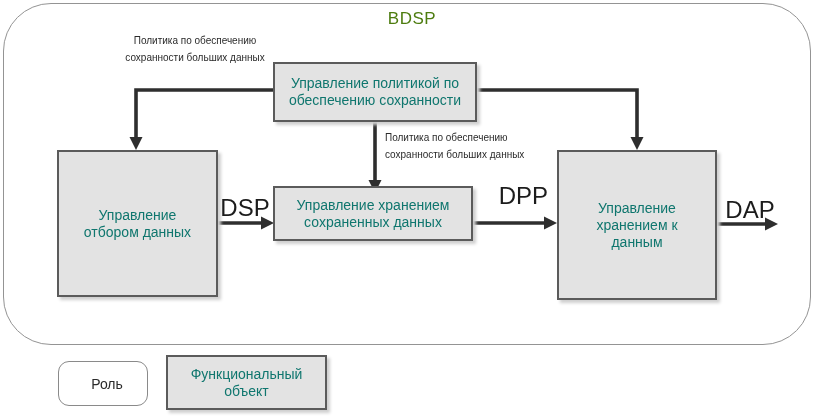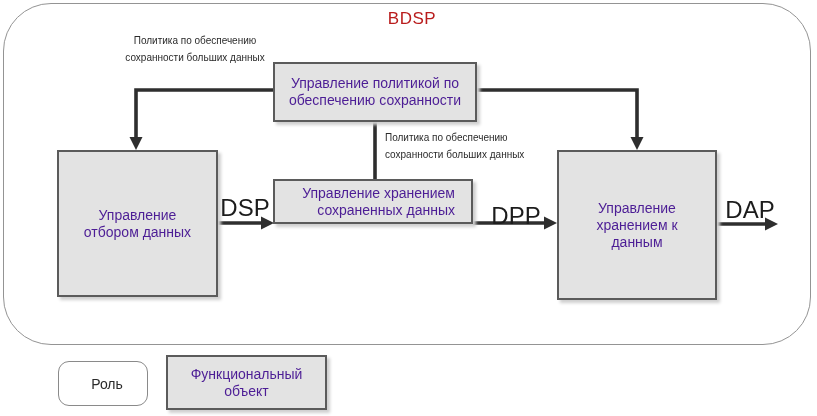--- a/index.html
+++ b/index.html
@@ -26,21 +26,21 @@
     background: #ffffff;
     box-sizing: border-box;
   }
   .diagram-title {
     position: absolute;
     left: 312px;
     top: 9px;
     width: 200px;
     text-align: center;
     font-size: 17px;
-    color: #b91c1c;
+    color: #4d7c0f;
     letter-spacing: 0.5px;
   }
   .arrows {
     position: absolute;
     left: 0;
     top: 0;
     width: 817px;
     height: 416px;
     pointer-events: none;
   }
@@ -49,28 +49,28 @@
     background: #e3e3e3;
     border: 2px solid #5b5b5b;
     box-shadow: 3px 3px 3px #cfcfcf;
     box-sizing: border-box;
     display: flex;
     align-items: center;
     justify-content: center;
     text-align: center;
     font-size: 14px;
     line-height: 17px;
-    color: #4c1d95;
+    color: #0f766e;
   }
   .fbox span { display: inline-block; }
   .box-policy   { left: 273px; top: 62px;  width: 204px; height: 60px; }
   .box-policy span   { max-width: 180px; }
   .box-selection{ left: 57px;  top: 150px; width: 161px; height: 147px; }
   .box-selection span{ max-width: 118px; }
-  .box-storage  { left: 273px; top: 179px; width: 200px; height: 45px; text-align: right; }
+  .box-storage  { left: 273px; top: 186px; width: 200px; height: 55px; }
   .box-storage span  { max-width: 164px; }
   .box-access   { left: 557px; top: 150px; width: 160px; height: 150px; }
   .box-access span   { max-width: 92px; }
   .annotation {
     position: absolute;
     font-size: 10px;
     line-height: 17px;
     color: #2b2b2b;
   }
   .ann-left {
@@ -86,21 +86,21 @@
     text-align: left;
   }
   .arrow-label {
     position: absolute;
     width: 64px;
     text-align: center;
     font-size: 24px;
     color: #1c1c1c;
   }
   .lbl-dsp { left: 213px; top: 194px; }
-  .lbl-dpp { left: 484px; top: 202px; }
+  .lbl-dpp { left: 484px; top: 182px; text-align: right; }
   .lbl-dap { left: 718px; top: 196px; }
   .legend-role {
     position: absolute;
     left: 58px;
     top: 361px;
     width: 90px;
     height: 45px;
     border: 1.5px solid #8a8a8a;
     border-radius: 11px;
     background: #ffffff;

